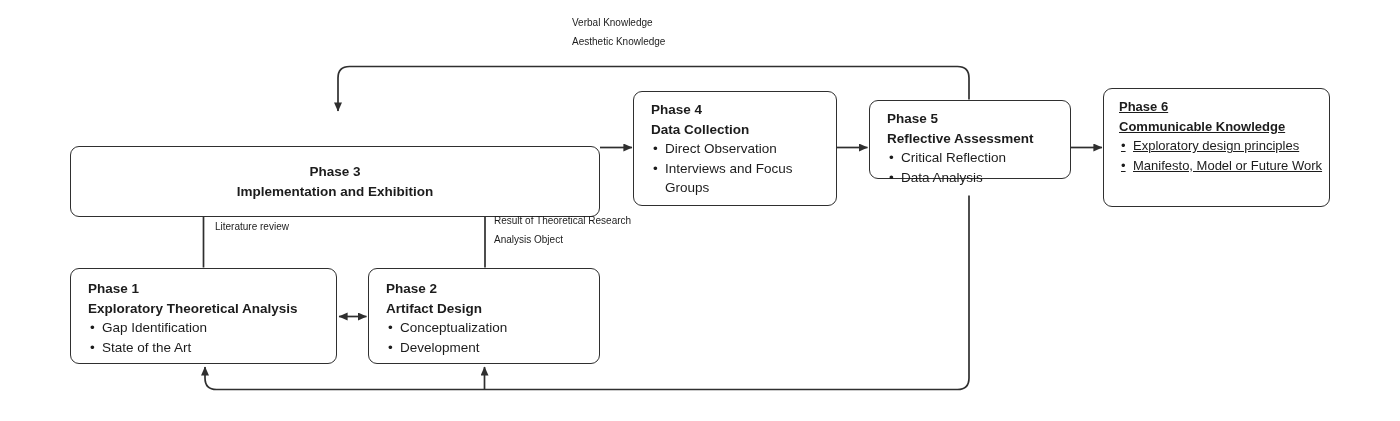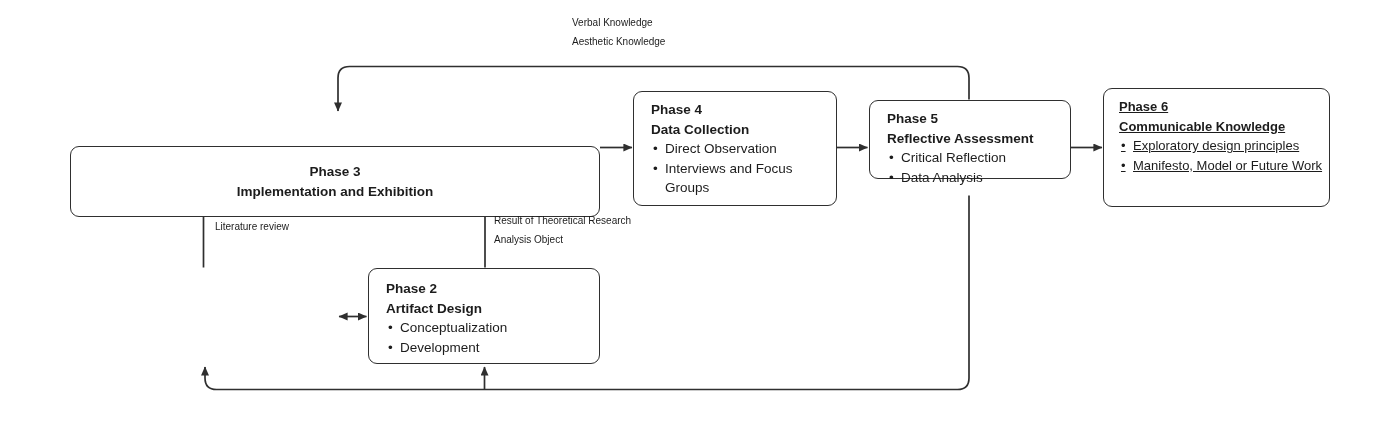--- a/index.html
+++ b/index.html
@@ -116,20 +116,34 @@
         <span class="dot"></span>
         <span class="bt">Exploratory design principles</span>
       </div>
       <div class="bullet">
         <span class="dot"></span>
         <span class="bt">Manifesto, Model or Future Work</span>
       </div>
     </div>
   </div>
 
+  <div class="box phase1">
+    <div class="pad" style="padding-top:10px;">
+      <div class="box-title">Phase 1</div>
+      <div class="box-subtitle">Exploratory Theoretical Analysis</div>
+      <div class="bullet">
+        <span class="dot"></span>
+        <span class="bt">Gap Identification</span>
+      </div>
+      <div class="bullet">
+        <span class="dot"></span>
+        <span class="bt">State of the Art</span>
+      </div>
+    </div>
+  </div>
 
   <div class="box phase2">
     <div class="pad" style="padding-top:10px;">
       <div class="box-title">Phase 2</div>
       <div class="box-subtitle">Artifact Design</div>
       <div class="bullet">
         <span class="dot"></span>
         <span class="bt">Conceptualization</span>
       </div>
       <div class="bullet">

